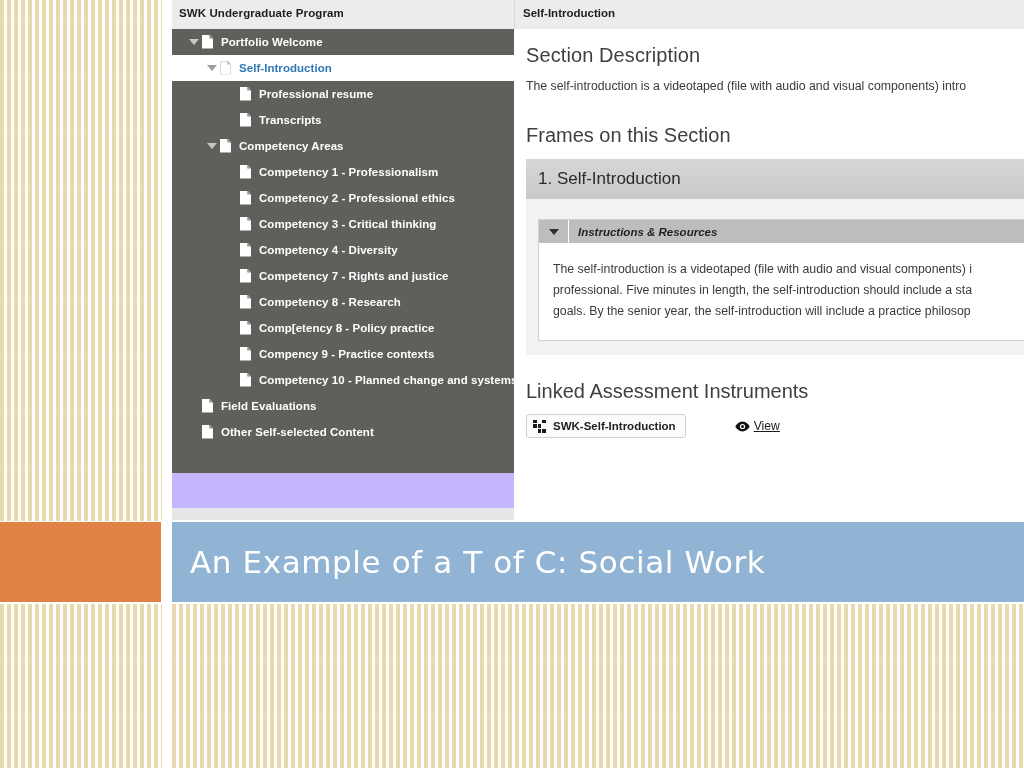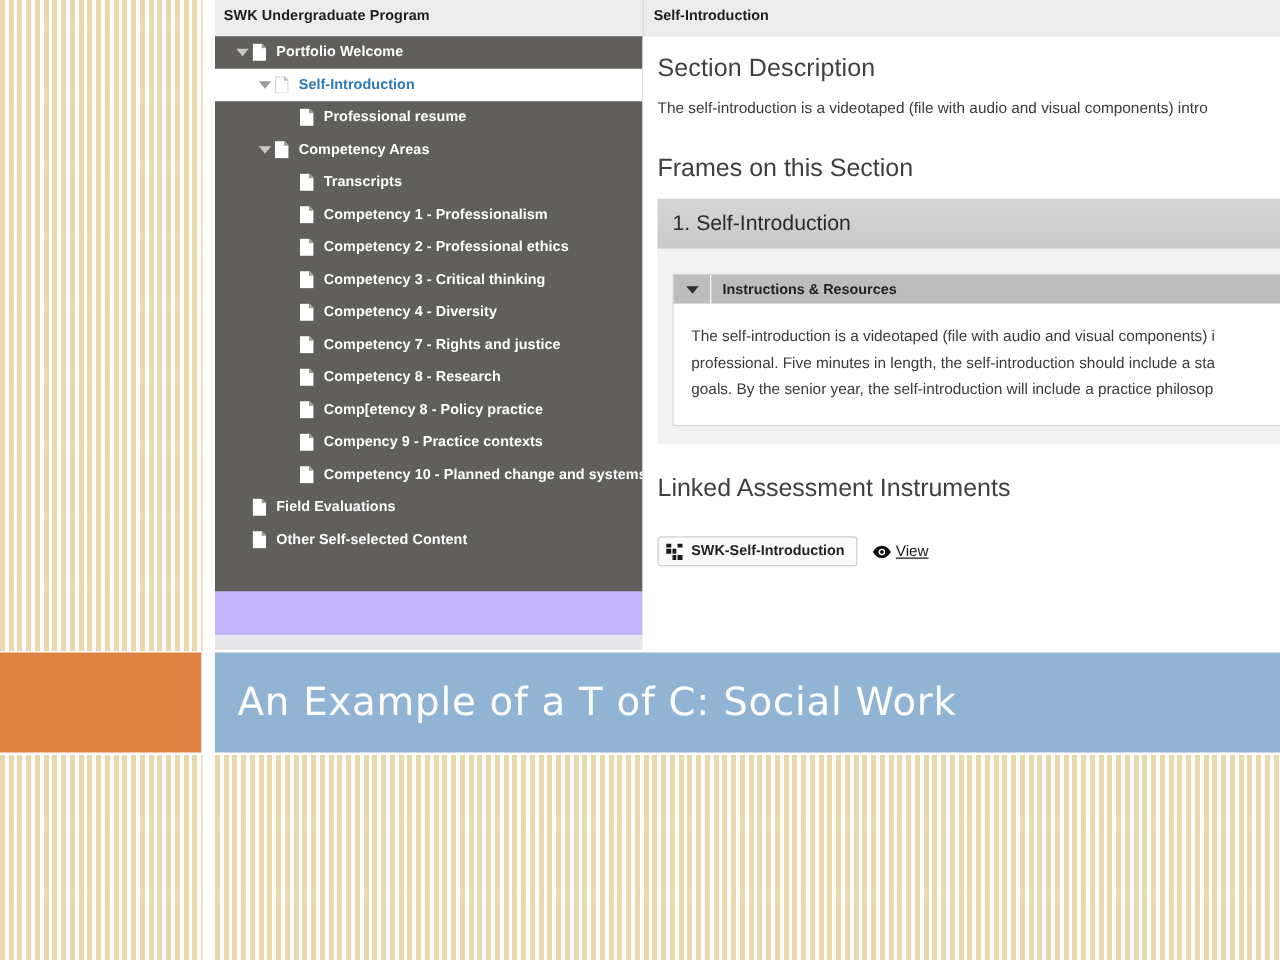--- a/index.html
+++ b/index.html
@@ -257,21 +257,21 @@
     border-right: 1px solid #ffffff;
     box-sizing: border-box;
   }
   .acc-twisty::before {
     content: "";
     display: block;
     border-left: 5px solid transparent;
     border-right: 5px solid transparent;
     border-top: 6px solid #2e2e2e;
   }
-  .acc-title { padding-left: 9px; }
+  .acc-title { padding-left: 9px; font-style: italic; }
   .accordion-body {
     padding: 16px 0 18px 14px;
     background: #ffffff;
   }
   .accordion-body p {
     margin: 0;
     font-size: 12.3px;
     line-height: 21px;
     color: #3a3a3a;
     white-space: nowrap;
@@ -279,22 +279,23 @@
 
   h2.linked-head {
     margin: 22px 0 0 0;
     font-size: 20px;
     font-weight: normal;
     color: #3f3f3f;
     line-height: 28px;
     white-space: nowrap;
   }
   #linked-row {
-    margin-top: 24px;
-    display: flex;
+    margin-top: 9px;
+    display: flex;
+    gap: 37px;
   }
   .instrument-chip {
     display: inline-flex;
     align-items: center;
     height: 22px;
     padding: 0 9px 0 6px;
     border: 1px solid #cfcfcf;
     border-radius: 3px;
     background: #fbfbfb;
     font-size: 11.5px;
@@ -385,30 +386,30 @@
         <span class="doc-icon outlined"></span>
         <span class="tw-label">Self-Introduction</span>
       </div>
       <div class="tree-row">
         <span class="ind-2" style="display: inline-block;"></span>
         <span class="twisty blank"></span>
         <span class="doc-icon"></span>
         <span class="tw-label">Professional resume</span>
       </div>
       <div class="tree-row">
+        <span class="ind-2" style="display: inline-block;"></span>
+        <span class="twisty blank"></span>
+        <span class="doc-icon"></span>
+        <span class="tw-label">Transcripts</span>
+      </div>
+      <div class="tree-row">
         <span class="ind-1" style="display: inline-block;"></span>
         <span class="twisty open"></span>
         <span class="doc-icon"></span>
         <span class="tw-label">Competency Areas</span>
-      </div>
-      <div class="tree-row">
-        <span class="ind-2" style="display: inline-block;"></span>
-        <span class="twisty blank"></span>
-        <span class="doc-icon"></span>
-        <span class="tw-label">Transcripts</span>
       </div>
       <div class="tree-row">
         <span class="ind-2" style="display: inline-block;"></span>
         <span class="twisty blank"></span>
         <span class="doc-icon"></span>
         <span class="tw-label">Competency 1 - Professionalism</span>
       </div>
       <div class="tree-row">
         <span class="ind-2" style="display: inline-block;"></span>
         <span class="twisty blank"></span>

